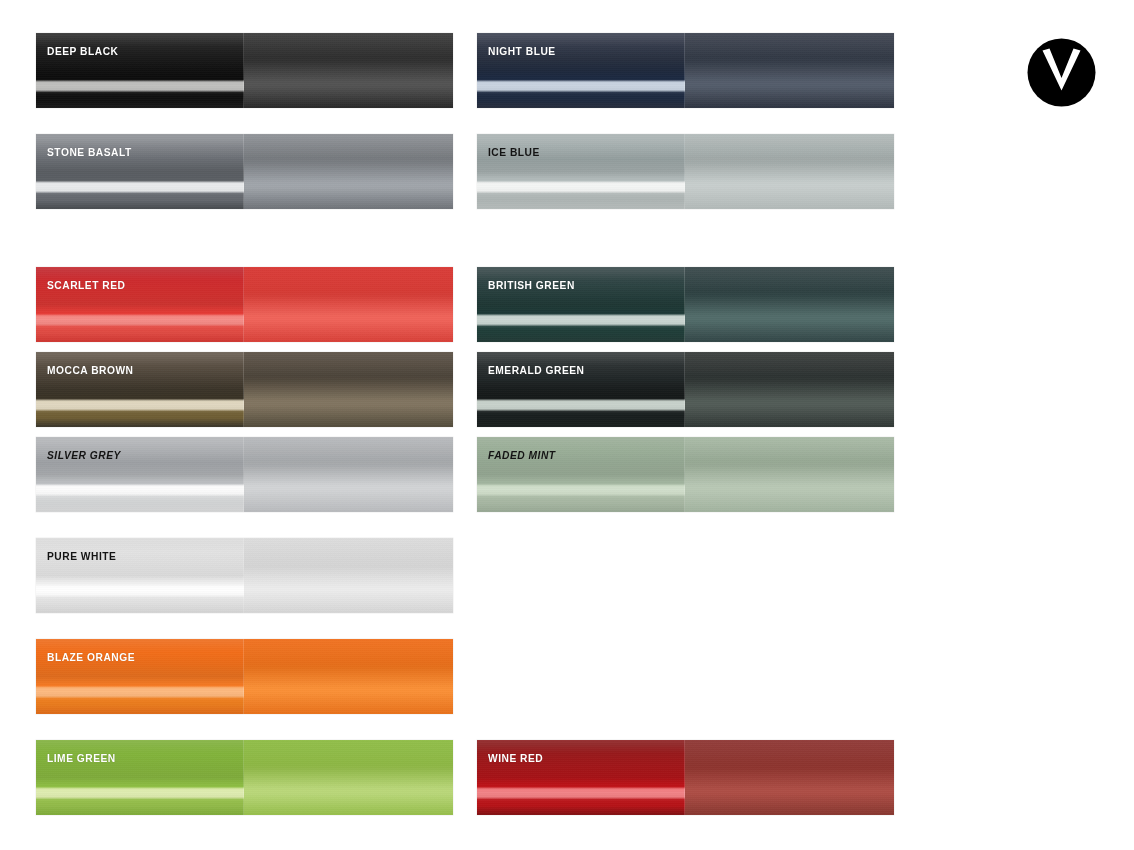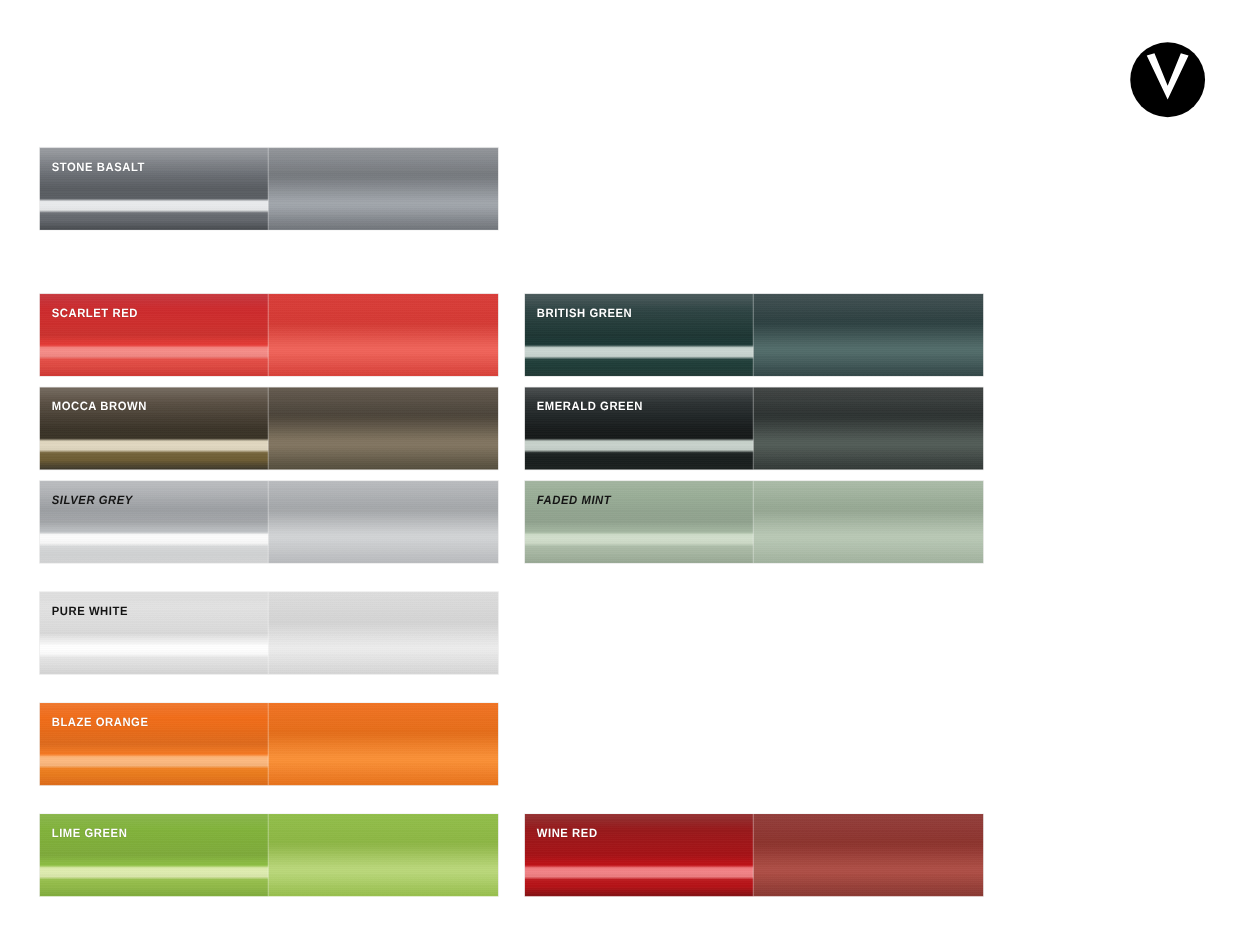--- a/index.html
+++ b/index.html
@@ -142,33 +142,72 @@
 <div class="chart-root">
 
   <div class="brand-logo">
     <svg viewBox="0 0 69 69" xmlns="http://www.w3.org/2000/svg" aria-hidden="true">
       <circle cx="34.5" cy="34.5" r="34" fill="#000000"></circle>
       <path d="M15.5 12.5 L34.5 52.5 L53.5 12.5 L46.5 10.5 L34.5 40.0 L22.5 10.5 Z" fill="#ffffff"></path>
     </svg>
   </div>
 
   <div class="swatch-grid">
+      <div class="swatch col-left row-0">
+        <div class="half half-gloss">
+          <div class="base" style="background: linear-gradient(rgb(43, 43, 43) 0%, rgb(43, 43, 43) 6%, rgb(26, 26, 26) 34%, rgb(13, 13, 13) 58%, rgb(13, 13, 13) 62%, rgb(185, 185, 183) 65.5%, rgb(185, 185, 183) 76%, rgb(16, 16, 16) 79.5%, rgb(16, 16, 16) 88%, rgb(30, 30, 30) 100%);"></div>
+          <div class="spec spec-gloss" style="background: linear-gradient(rgba(255, 255, 255, 0.1) 0%, rgba(255, 255, 255, 0) 18%, rgba(0, 0, 0, 0.1) 50%, rgba(0, 0, 0, 0) 63%, rgba(255, 255, 255, 0.1) 70%, rgba(0, 0, 0, 0.06) 84%, rgba(0, 0, 0, 0.1) 100%);"></div>
+        </div>
+        <div class="half half-matte">
+          <div class="base" style="background: linear-gradient(rgb(59, 59, 59) 0%, rgb(48, 48, 48) 32%, rgb(74, 74, 74) 64%, rgb(74, 74, 74) 72%, rgb(42, 42, 42) 100%);"></div>
+          <div class="spec spec-matte" style="background: linear-gradient(rgba(255, 255, 255, 0.05) 0%, rgba(0, 0, 0, 0.07) 38%, rgba(255, 255, 255, 0.05) 68%, rgba(0, 0, 0, 0.05) 100%);"></div>
+        </div>
+        <div class="scan"></div>
+        <div class="seam"></div>
+        <div class="swatch-label label-light">DEEP BLACK</div>
+      </div>
+      <div class="swatch col-right row-0">
+        <div class="half half-gloss">
+          <div class="base" style="background: linear-gradient(rgb(58, 64, 80) 0%, rgb(58, 64, 80) 6%, rgb(42, 50, 66) 34%, rgb(29, 42, 66) 58%, rgb(29, 42, 66) 62%, rgb(195, 206, 221) 65.5%, rgb(195, 206, 221) 76%, rgb(31, 44, 68) 79.5%, rgb(31, 44, 68) 88%, rgb(43, 51, 68) 100%);"></div>
+          <div class="spec spec-gloss" style="background: linear-gradient(rgba(255, 255, 255, 0.1) 0%, rgba(255, 255, 255, 0) 18%, rgba(0, 0, 0, 0.1) 50%, rgba(0, 0, 0, 0) 63%, rgba(255, 255, 255, 0.1) 70%, rgba(0, 0, 0, 0.06) 84%, rgba(0, 0, 0, 0.1) 100%);"></div>
+        </div>
+        <div class="half half-matte">
+          <div class="base" style="background: linear-gradient(rgb(61, 67, 80) 0%, rgb(52, 59, 72) 32%, rgb(75, 84, 99) 64%, rgb(75, 84, 99) 72%, rgb(48, 55, 68) 100%);"></div>
+          <div class="spec spec-matte" style="background: linear-gradient(rgba(255, 255, 255, 0.05) 0%, rgba(0, 0, 0, 0.07) 38%, rgba(255, 255, 255, 0.05) 68%, rgba(0, 0, 0, 0.05) 100%);"></div>
+        </div>
+        <div class="scan"></div>
+        <div class="seam"></div>
+        <div class="swatch-label label-light">NIGHT BLUE</div>
+      </div>
       <div class="swatch col-left row-1">
         <div class="half half-gloss">
           <div class="base" style="background: linear-gradient(rgb(141, 144, 149) 0%, rgb(141, 144, 149) 6%, rgb(110, 114, 120) 34%, rgb(93, 97, 102) 58%, rgb(93, 97, 102) 62%, rgb(230, 232, 234) 65.5%, rgb(230, 232, 234) 76%, rgb(107, 111, 117) 79.5%, rgb(107, 111, 117) 88%, rgb(79, 82, 87) 100%);"></div>
           <div class="spec spec-gloss" style="background: linear-gradient(rgba(255, 255, 255, 0.1) 0%, rgba(255, 255, 255, 0) 18%, rgba(0, 0, 0, 0.1) 50%, rgba(0, 0, 0, 0) 63%, rgba(255, 255, 255, 0.1) 70%, rgba(0, 0, 0, 0.06) 84%, rgba(0, 0, 0, 0.1) 100%);"></div>
         </div>
         <div class="half half-matte">
           <div class="base" style="background: linear-gradient(rgb(142, 145, 150) 0%, rgb(124, 128, 133) 32%, rgb(155, 160, 166) 64%, rgb(155, 160, 166) 72%, rgb(117, 121, 127) 100%);"></div>
           <div class="spec spec-matte" style="background: linear-gradient(rgba(255, 255, 255, 0.05) 0%, rgba(0, 0, 0, 0.07) 38%, rgba(255, 255, 255, 0.05) 68%, rgba(0, 0, 0, 0.05) 100%);"></div>
         </div>
         <div class="scan"></div>
         <div class="seam"></div>
         <div class="swatch-label label-light">STONE BASALT</div>
       </div>
+      <div class="swatch col-right row-1">
+        <div class="half half-gloss">
+          <div class="base" style="background: linear-gradient(rgb(169, 178, 178) 0%, rgb(169, 178, 178) 6%, rgb(154, 165, 165) 34%, rgb(180, 189, 189) 58%, rgb(180, 189, 189) 62%, rgb(242, 244, 243) 65.5%, rgb(242, 244, 243) 76%, rgb(185, 193, 192) 79.5%, rgb(185, 193, 192) 88%, rgb(200, 207, 206) 100%);"></div>
+          <div class="spec spec-gloss" style="background: linear-gradient(rgba(255, 255, 255, 0.1) 0%, rgba(255, 255, 255, 0) 18%, rgba(0, 0, 0, 0.1) 50%, rgba(0, 0, 0, 0) 63%, rgba(255, 255, 255, 0.1) 70%, rgba(0, 0, 0, 0.06) 84%, rgba(0, 0, 0, 0.1) 100%);"></div>
+        </div>
+        <div class="half half-matte">
+          <div class="base" style="background: linear-gradient(rgb(179, 187, 186) 0%, rgb(169, 178, 177) 32%, rgb(196, 203, 202) 64%, rgb(196, 203, 202) 72%, rgb(188, 195, 194) 100%);"></div>
+          <div class="spec spec-matte" style="background: linear-gradient(rgba(255, 255, 255, 0.05) 0%, rgba(0, 0, 0, 0.07) 38%, rgba(255, 255, 255, 0.05) 68%, rgba(0, 0, 0, 0.05) 100%);"></div>
+        </div>
+        <div class="scan"></div>
+        <div class="seam"></div>
+        <div class="swatch-label label-dark">ICE BLUE</div>
+      </div>
       <div class="swatch col-left row-2">
         <div class="half half-gloss">
           <div class="base" style="background: linear-gradient(rgb(195, 38, 44) 0%, rgb(195, 38, 44) 6%, rgb(216, 48, 47) 34%, rgb(230, 59, 54) 58%, rgb(230, 59, 54) 62%, rgb(244, 129, 124) 65.5%, rgb(244, 129, 124) 76%, rgb(238, 79, 71) 79.5%, rgb(238, 79, 71) 88%, rgb(228, 60, 54) 100%);"></div>
           <div class="spec spec-gloss" style="background: linear-gradient(rgba(255, 255, 255, 0.1) 0%, rgba(255, 255, 255, 0) 18%, rgba(0, 0, 0, 0.1) 50%, rgba(0, 0, 0, 0) 63%, rgba(255, 255, 255, 0.1) 70%, rgba(0, 0, 0, 0.06) 84%, rgba(0, 0, 0, 0.1) 100%);"></div>
         </div>
         <div class="half half-matte">
           <div class="base" style="background: linear-gradient(rgb(215, 51, 47) 0%, rgb(226, 60, 54) 32%, rgb(239, 91, 81) 64%, rgb(239, 91, 81) 72%, rgb(226, 67, 59) 100%);"></div>
           <div class="spec spec-matte" style="background: linear-gradient(rgba(255, 255, 255, 0.05) 0%, rgba(0, 0, 0, 0.07) 38%, rgba(255, 255, 255, 0.05) 68%, rgba(0, 0, 0, 0.05) 100%);"></div>
         </div>
         <div class="scan"></div>

